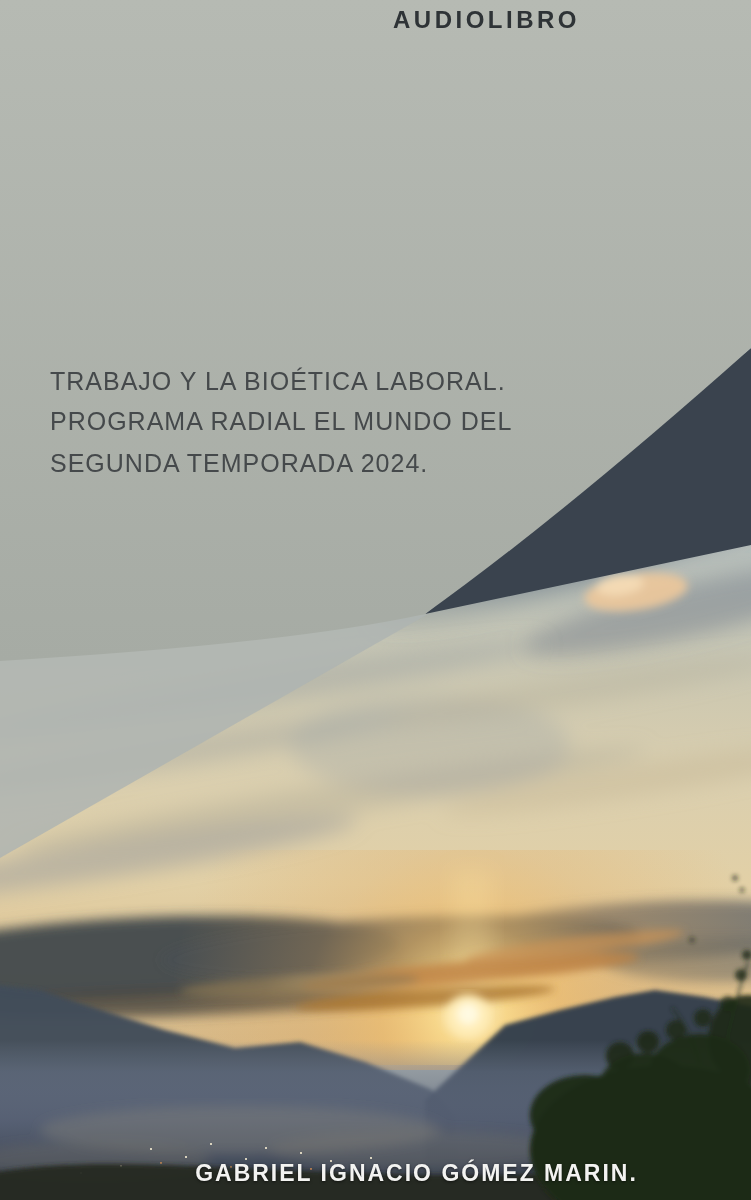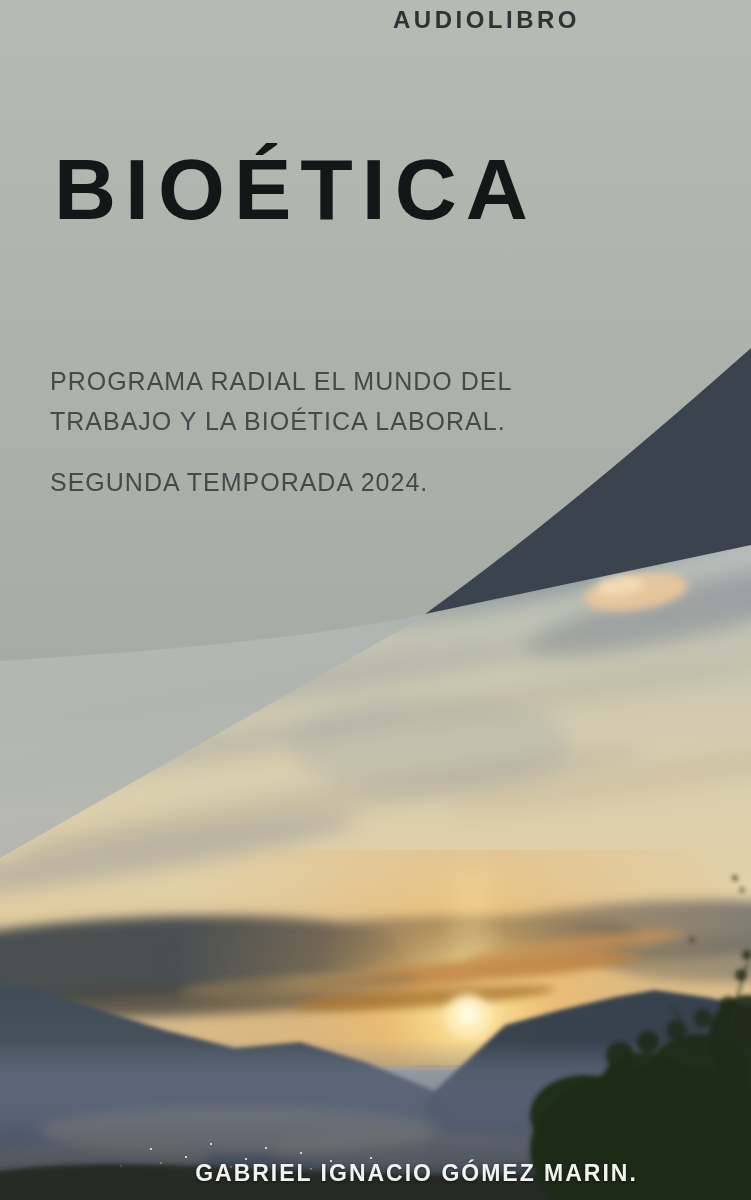--- a/index.html
+++ b/index.html
@@ -24,21 +24,21 @@
     color: #141618; font-weight: 700;
     font-size: 86px; line-height: 110px;
     letter-spacing: 9px; white-space: nowrap;
   }
   .subtitle-block {
     position: absolute; left: 50px; top: 361px;
     color: #45494b; font-weight: 400;
     font-size: 25px; line-height: 40px;
     letter-spacing: 1px; white-space: nowrap;
   }
-  .subtitle-line3 { margin-top: 21px; }
+  .subtitle-line3 { margin-top: 2px; }
   .author-line {
     position: absolute; top: 1160px; left: 0; width: 100%;
     text-align: center;
     transform: translateX(41px);
     color: #f3f3f1; font-weight: 700;
     font-size: 23px; letter-spacing: 2px;
     white-space: nowrap;
     text-shadow: 0 1px 3px rgba(0,0,0,0.55);
   }
 </style>
@@ -198,24 +198,23 @@
     <polygon points="0,657 428,614 0,858" fill="#aeb4b2" opacity="0.84"></polygon>
 
     <polygon points="425,614 751,348 751,545" fill="#3a434e"></polygon>
 
     <path d="M0,0 H751 V348 Q562,516 425,614 Q288,644 0,661 Z" fill="url(#grayG)"></path>
   </svg>
 
   <div class="format-label">AUDIOLIBRO</div>
 
   <div class="title-block">
-    <div>BIOÉTICA</div>
   </div>
 
   <div class="subtitle-block">
+    <div>TRABAJO Y LA BIOÉTICA LABORAL.</div>
     <div>PROGRAMA RADIAL EL MUNDO DEL</div>
-    <div>TRABAJO Y LA BIOÉTICA LABORAL.</div>
     <div class="subtitle-line3">SEGUNDA TEMPORADA 2024.</div>
   </div>
 
   <div class="author-line">GABRIEL IGNACIO GÓMEZ MARIN.</div>
 
 </div>
 
 </body></html>

